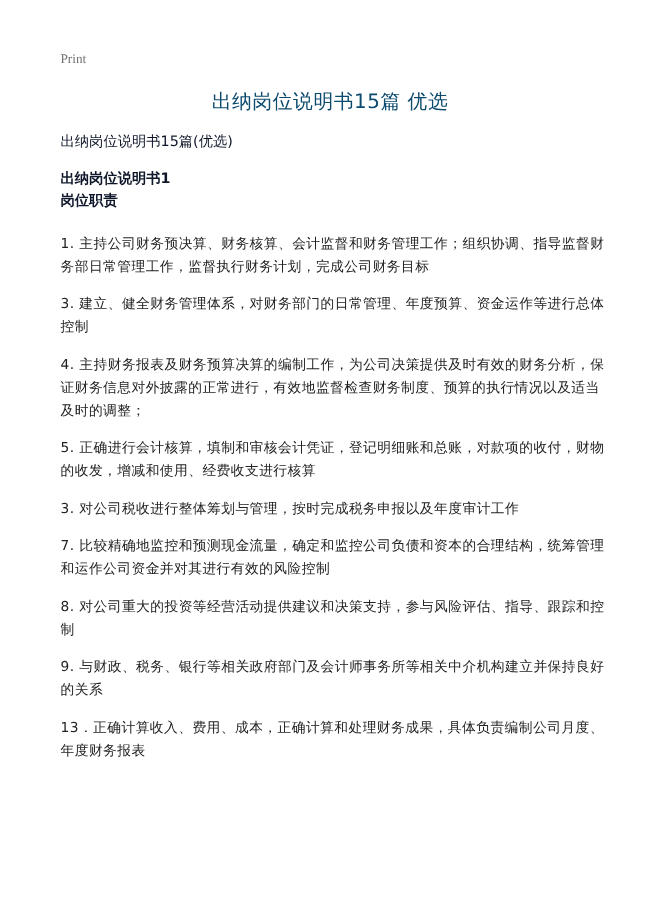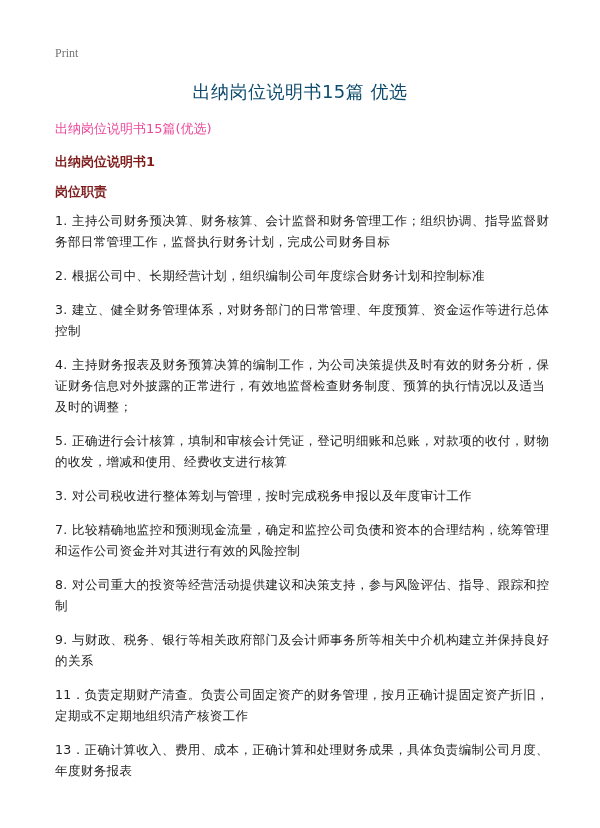--- a/index.html
+++ b/index.html
@@ -12,50 +12,48 @@
       position: absolute; left: 55px; top: 46px;
       font-family: "Liberation Serif", "DejaVu Serif", serif;
       font-size: 12px; color: #737373;
     }
     .doc-title {
       position: absolute; left: 0; right: 0; top: 80px;
       text-align: center; font-size: 18px; color: #0c4a6e; letter-spacing: 0.5px;
     }
     .subtitle {
       position: absolute; left: 55px; top: 120px;
-      font-size: 13px; color: #ec4899;
+      font-size: 13px; color: #0f172a;
     }
     .heading {
-      position: absolute; left: 55px; font-size: 13px; font-weight: bold; color: #7f1d1d;
+      position: absolute; left: 55px; font-size: 13px; font-weight: bold; color: #0f172a;
     }
     .h1 { top: 153px; }
-    .h2 { top: 183px; }
+    .h2 { top: 173px; }
     .list {
       position: absolute; left: 55px; top: 210px; width: 500px;
       margin: 0; padding: 0; list-style: none;
     }
     .list li {
       font-size: 12.5px; line-height: 21px; color: #222;
       margin-bottom: 13px; letter-spacing: 0.4px;
     }
   </style>
 </head>
 <body>
 
 <div class="print-label">Print</div>
 <div class="doc-title">出纳岗位说明书15篇  优选</div>
 <div class="subtitle">出纳岗位说明书15篇(优选)</div>
 <div class="heading h1">出纳岗位说明书1</div>
 <div class="heading h2">岗位职责</div>
 
 <ul class="list">
   <li>1. 主持公司财务预决算、财务核算、会计监督和财务管理工作；组织协调、指导监督财务部日常管理工作，监督执行财务计划，完成公司财务目标</li>
-  <li>2. 根据公司中、长期经营计划，组织编制公司年度综合财务计划和控制标准</li>
   <li>3. 建立、健全财务管理体系，对财务部门的日常管理、年度预算、资金运作等进行总体控制</li>
   <li>4. 主持财务报表及财务预算决算的编制工作，为公司决策提供及时有效的财务分析，保证财务信息对外披露的正常进行，有效地监督检查财务制度、预算的执行情况以及适当及时的调整；</li>
   <li>5. 正确进行会计核算，填制和审核会计凭证，登记明细账和总账，对款项的收付，财物的收发，增减和使用、经费收支进行核算</li>
   <li>3. 对公司税收进行整体筹划与管理，按时完成税务申报以及年度审计工作</li>
   <li>7. 比较精确地监控和预测现金流量，确定和监控公司负债和资本的合理结构，统筹管理和运作公司资金并对其进行有效的风险控制</li>
   <li>8. 对公司重大的投资等经营活动提供建议和决策支持，参与风险评估、指导、跟踪和控制</li>
   <li>9. 与财政、税务、银行等相关政府部门及会计师事务所等相关中介机构建立并保持良好的关系</li>
-  <li>11．负责定期财产清查。负责公司固定资产的财务管理，按月正确计提固定资产折旧，定期或不定期地组织清产核资工作</li>
   <li>13．正确计算收入、费用、成本，正确计算和处理财务成果，具体负责编制公司月度、年度财务报表</li>
 </ul>
 
 </body></html>

